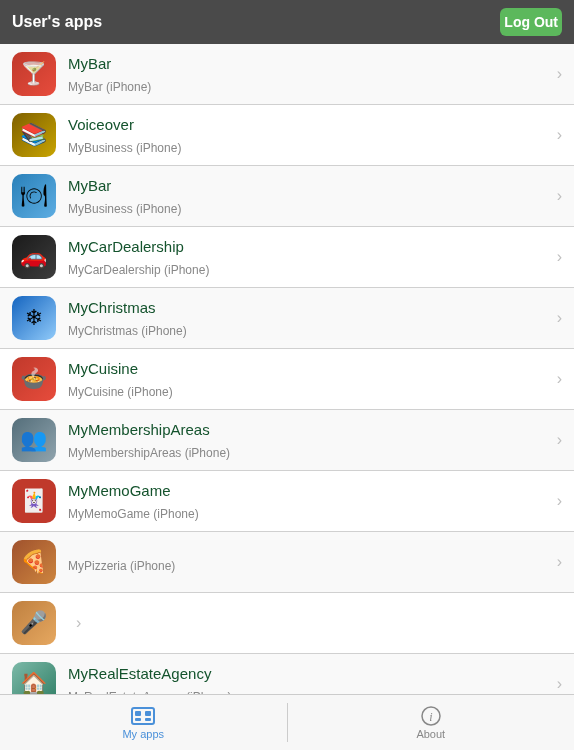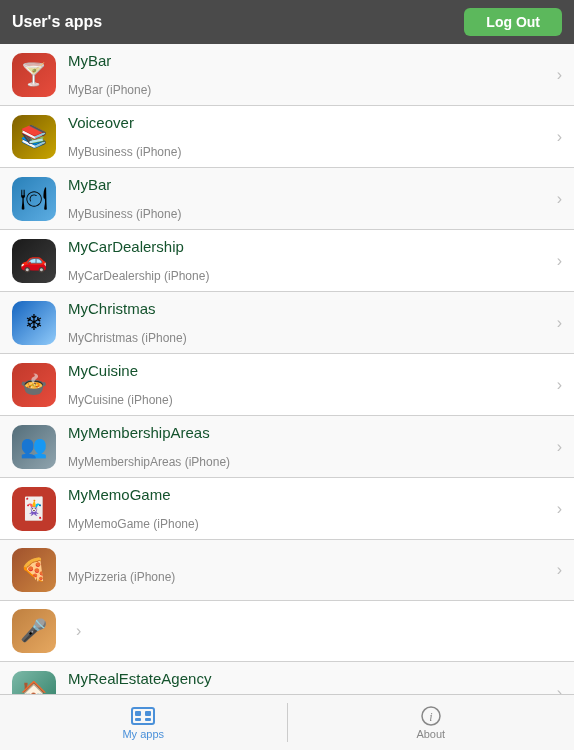--- a/index.html
+++ b/index.html
@@ -24,21 +24,21 @@
     #header-title {
       color: #fff;
       font-size: 16px;
       font-weight: 600;
     }
     #logout-button {
       background: #5cb85c;
       color: #fff;
       border: none;
       border-radius: 6px;
-      padding: 6px 22px;
+      padding: 6px 4px;
       font-size: 14px;
       font-weight: 600;
       cursor: pointer;
     }
 
     
     #app-list {
       background: #f0f0f0;
       overflow-y: auto;
       height: calc(750px - 44px - 56px);
@@ -73,21 +73,21 @@
       flex: 1;
     }
     .app-name {
       font-size: 15px;
       font-weight: 500;
       color: #14532d;
     }
     .app-subtitle {
       font-size: 12px;
       color: #888;
-      margin-top: 14px;
+      margin-top: 8px;
     }
     .chevron {
       color: #c0c0c0;
       font-size: 16px;
       margin-left: 8px;
     }
 
     
     #tab-bar {
       position: absolute;

